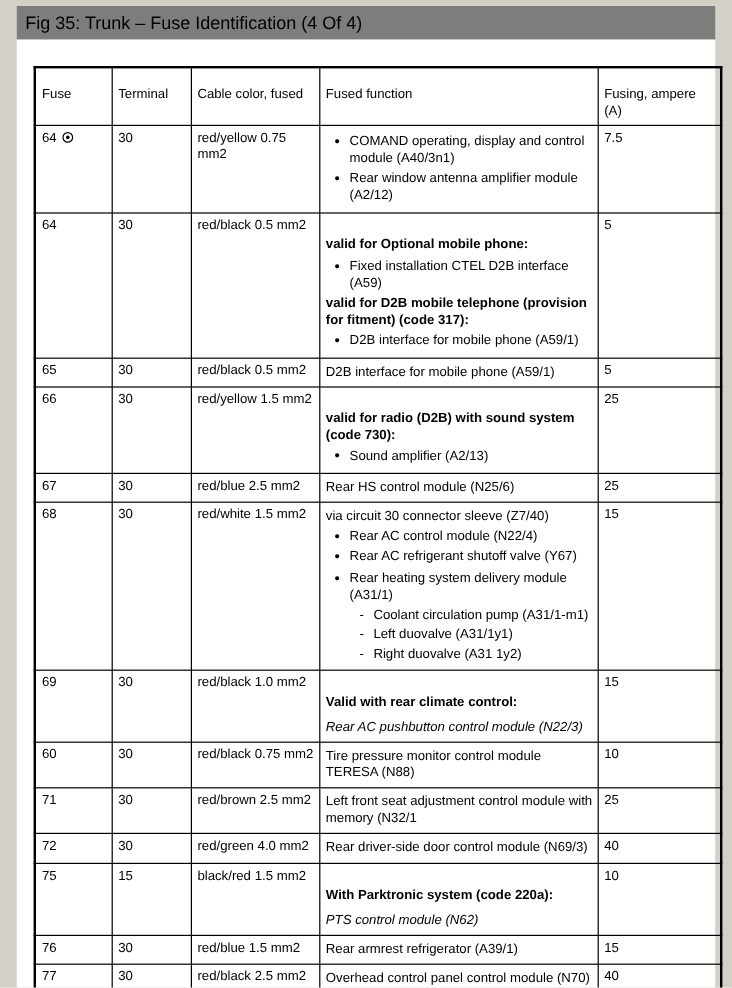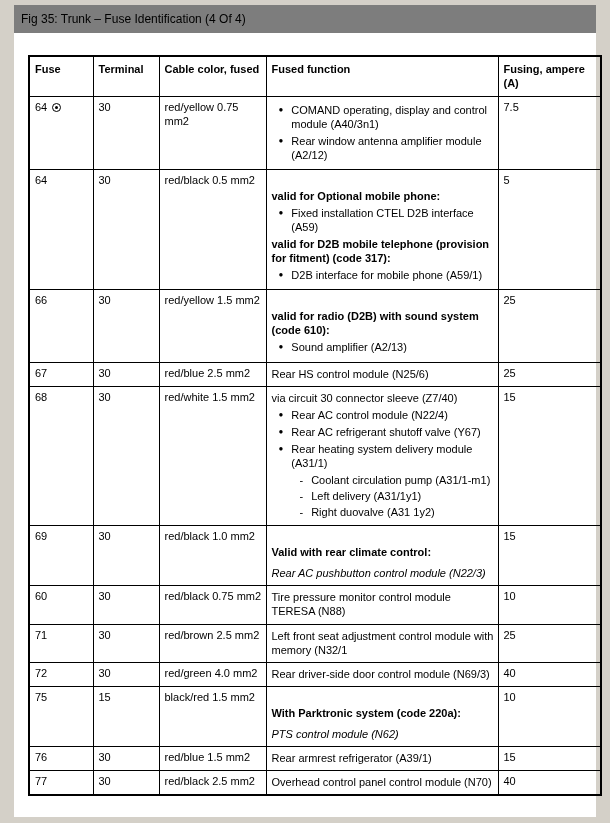--- a/index.html
+++ b/index.html
@@ -17,21 +17,21 @@
     position: absolute; inset: 0;
     padding: 5px 14px 6px 14px;
     display: flex; flex-direction: column;
   }
   .title-bar {
     background: #7d7d7d;
     height: 28px;
     flex: 0 0 28px;
     display: flex; align-items: center;
     padding-left: 7px;
-    font-size: 12px;
+    font-size: 15px;
     color: #000;
   }
   .content {
     background: #ffffff;
     flex: 1 1 auto;
     padding: 22px 14px 0 14px;
     position: relative;
   }
   table.fuse-table {
     border-collapse: collapse;
@@ -42,23 +42,23 @@
   th, td {
     border: 1px solid #000;
     vertical-align: top;
     text-align: left;
     padding: 3px 4px 4px 5px;
     font-size: 11px;
     line-height: 1.28;
     word-wrap: break-word;
   }
   th {
-    font-weight: bold;
+    font-weight: normal;
     height: 40px;
-    padding-top: 5px;
+    padding-top: 15px;
   }
   .col-0 { width: 64px; }
   .col-1 { width: 66px; }
   .col-2 { width: 107px; }
   .col-3 { width: 232px; }
   .col-4 { width: 103px; }
 
   .fn-text { margin: 1px 0; }
   .fn-bold { font-weight: bold; margin: 2px 0 2px 0; }
   .fn-bold:first-child { margin-top: 16px; }
@@ -138,25 +138,34 @@
               </div>
               <div class="fn-bold">valid for D2B mobile telephone (provision for fitment) (code 317):</div>
               <div class="fn-bullet">
                 <span class="bullet">●</span>
                 <span>D2B interface for mobile phone (A59/1)</span>
               </div>
             </td>
             <td class="col-4">5</td>
           </tr>
           <tr>
+            <td class="col-0"><span>65</span></td>
+            <td class="col-1">30</td>
+            <td class="col-2">red/black 0.5 mm2</td>
+            <td class="col-3">
+              <div class="fn-text">D2B interface for mobile phone (A59/1)</div>
+            </td>
+            <td class="col-4">5</td>
+          </tr>
+          <tr>
             <td class="col-0"><span>66</span></td>
             <td class="col-1">30</td>
             <td class="col-2">red/yellow 1.5 mm2</td>
             <td class="col-3">
-              <div class="fn-bold">valid for radio (D2B) with sound system (code 610):</div>
+              <div class="fn-bold">valid for radio (D2B) with sound system (code 730):</div>
               <div class="fn-bullet">
                 <span class="bullet">●</span>
                 <span>Sound amplifier (A2/13)</span>
               </div>
             </td>
             <td class="col-4">25</td>
           </tr>
           <tr>
             <td class="col-0"><span>67</span></td>
             <td class="col-1">30</td>
@@ -183,21 +192,21 @@
               <div class="fn-bullet">
                 <span class="bullet">●</span>
                 <span>Rear heating system delivery module (A31/1)</span>
               </div>
               <div class="fn-dash">
                 <span class="dash">-</span>
                 <span>Coolant circulation pump (A31/1-m1)</span>
               </div>
               <div class="fn-dash">
                 <span class="dash">-</span>
-                <span>Left delivery (A31/1y1)</span>
+                <span>Left duovalve (A31/1y1)</span>
               </div>
               <div class="fn-dash">
                 <span class="dash">-</span>
                 <span>Right duovalve (A31 1y2)</span>
               </div>
             </td>
             <td class="col-4">15</td>
           </tr>
           <tr>
             <td class="col-0"><span>69</span></td>

